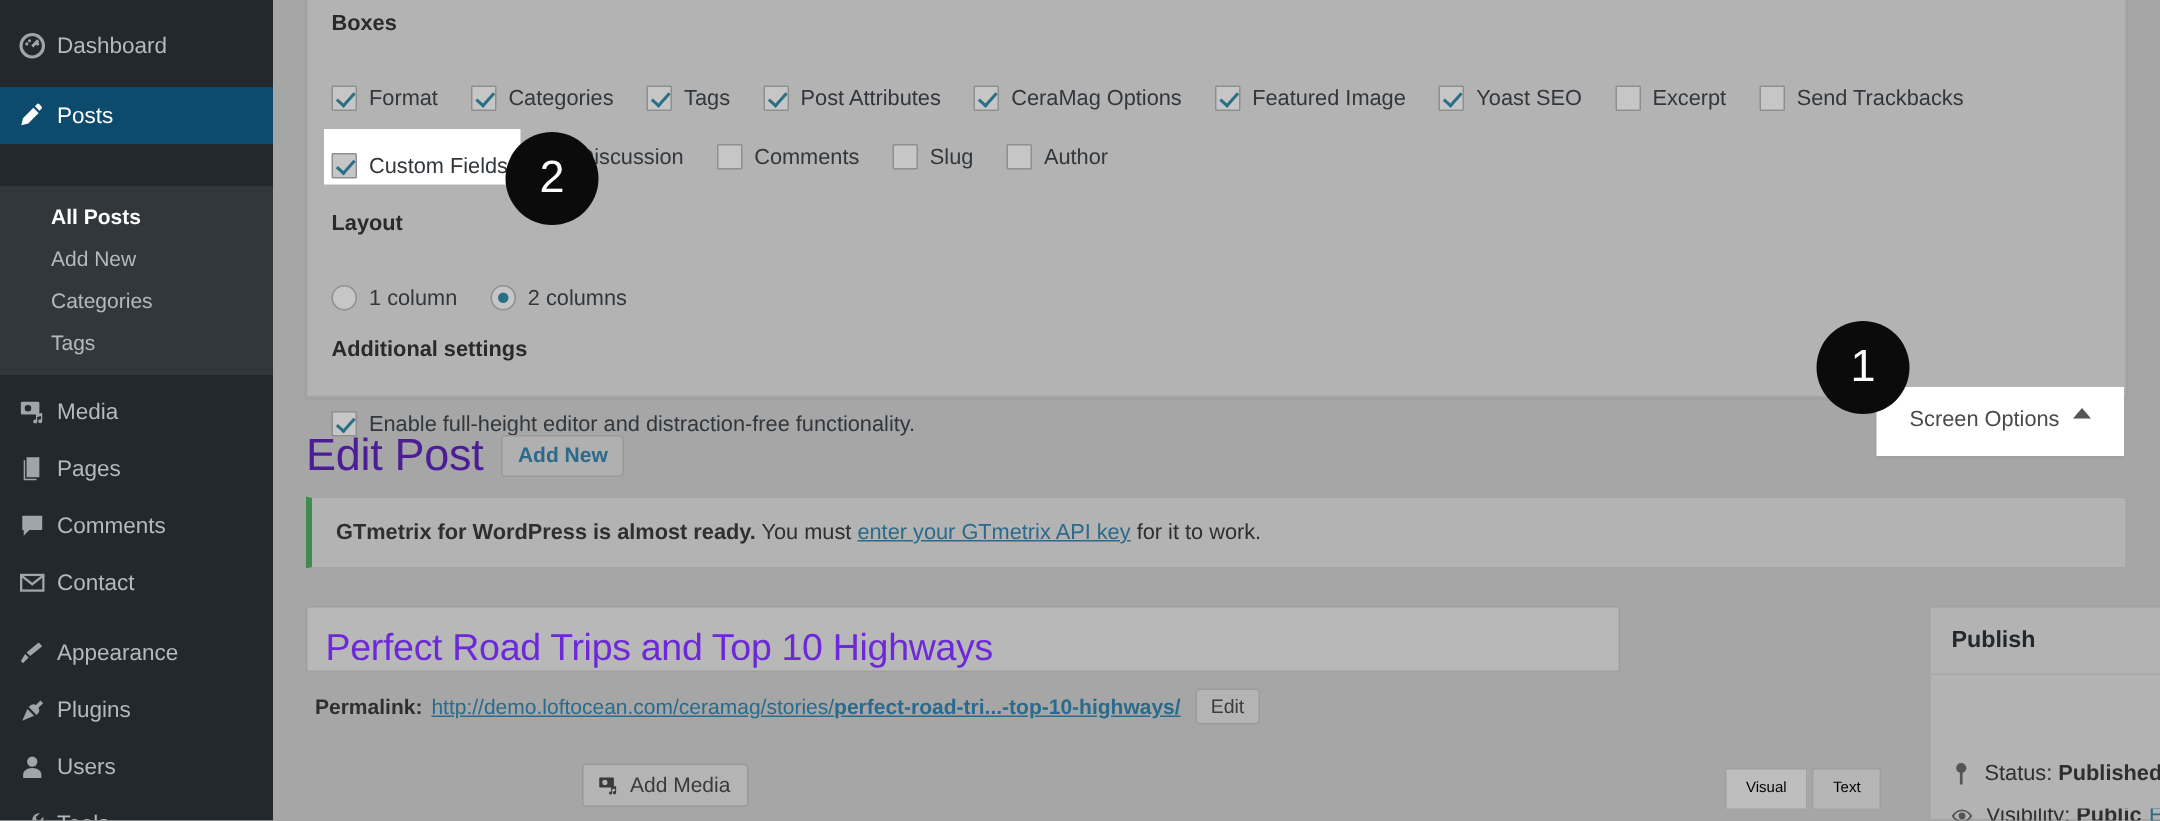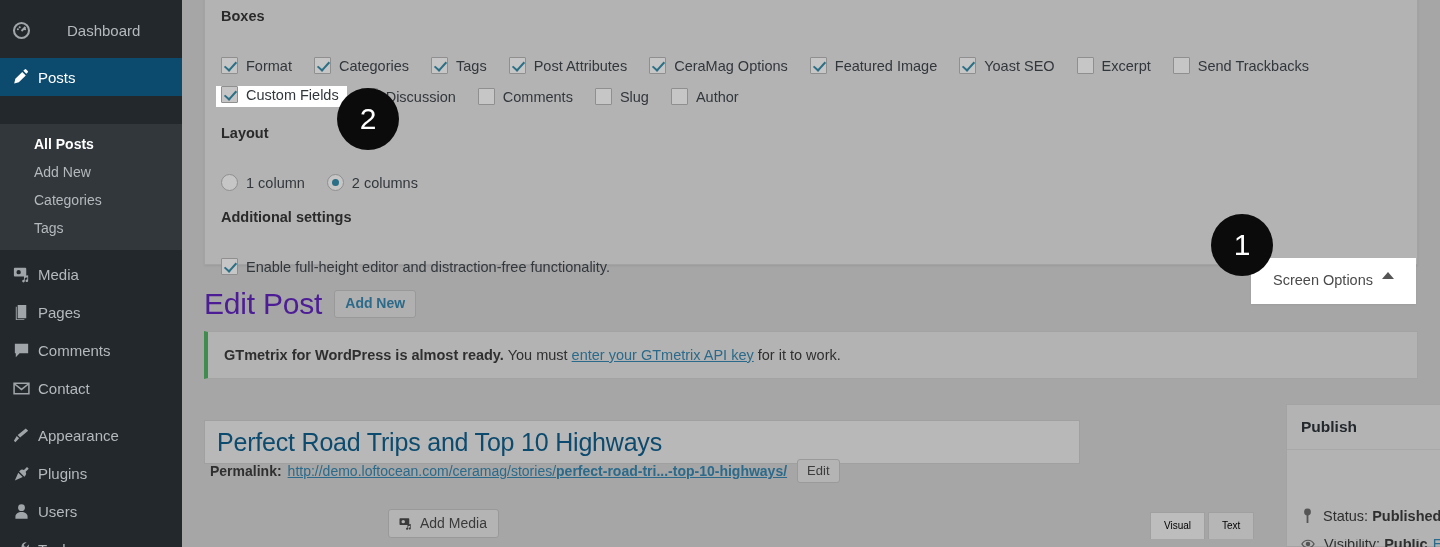--- a/index.html
+++ b/index.html
@@ -93,21 +93,21 @@
     width: 17px; height: 17px; flex: 0 0 17px;
     background: #c6c6c6; border: 1px solid #8f8f8f;
     border-radius: 50%; margin-right: 8px; position: relative;
   }
   .radio.checked::after {
     content: ""; position: absolute; left: 4px; top: 4px;
     width: 7px; height: 7px; border-radius: 50%;
     background: #2a6f86;
   }
   .highlight-box {
-    background: #fff; padding: 0 8px 4px 5px;
+    background: #fff; padding: 16px 8px 4px 5px;
     margin-left: -5px; margin-right: 14px;
   }
   .so-sub-legend {
     font-size: 14.5px; font-weight: bold; color: #2a2a2a;
     margin: 8px 0 12px 0;
   }
 
   
   #screen-options-tab {
     position: absolute; right: 24px; top: 258px;
@@ -167,27 +167,27 @@
     border-left: 4px solid #3f8c4e;
     display: flex; align-items: center;
     padding-left: 16px;
     font-size: 14.5px; color: #2f2f2f;
   }
   #notice b { font-weight: bold; }
   .lnk { color: #2b6a8a; text-decoration: underline; }
 
   
   #title-field {
-    position: absolute; left: 22px; top: 420px;
+    position: absolute; left: 22px; top: 404px;
     width: 876px; height: 44px;
     background: #b8b8b8;
     border: 1px solid #a0a0a0;
-    display: flex; align-items: center;
+    display: flex; align-items: flex-end;
     padding-left: 12px;
-    font-size: 25px; color: #0c4a6e;
+    font-size: 25px; color: #6d28d9;
     letter-spacing: -0.2px;
   }
   
   #permalink-row {
     position: absolute; left: 28px; top: 459px;
     display: flex; align-items: center;
     font-size: 14px; color: #2f2f2f;
   }
   #permalink-row .pl-label { font-weight: bold; margin-right: 6px; }
   #permalink-row .pl-url {
@@ -254,21 +254,21 @@
   }
   #visibility-row .st-icon { margin-right: 9px; display: flex; color: #555; }
 </style>
 </head>
 <body>
 
 <div id="root">
 
   <div id="sidebar">
 
-    <div class="menu-item" style="margin-top:11px;gap:29px;">
+    <div class="menu-item" style="margin-top:11px;">
       <span class="mi-icon">
         <svg width="19" height="19" viewBox="0 0 20 20" fill="currentColor">
             <path d="M10 1a9 9 0 1 0 0 18 9 9 0 0 0 0-18zm0 2.2a6.8 6.8 0 0 1 6.8 6.8A6.8 6.8 0 0 1 10 16.8 6.8 6.8 0 0 1 3.2 10 6.8 6.8 0 0 1 10 3.2zm3.4 2.3-4.1 4.3 1.4 1.4 4.2-4.1-1.5-1.6zM6.2 7.6a1.1 1.1 0 1 0 0 2.2 1.1 1.1 0 0 0 0-2.2zm7.6 0a1.1 1.1 0 1 0 0 2.2 1.1 1.1 0 0 0 0-2.2zM8.1 5.4a1.1 1.1 0 1 0 0 2.2 1.1 1.1 0 0 0 0-2.2z"></path>
           </svg>
       </span>
       <span>Dashboard</span>
     </div>
 
     <div class="menu-sep"></div>
 

